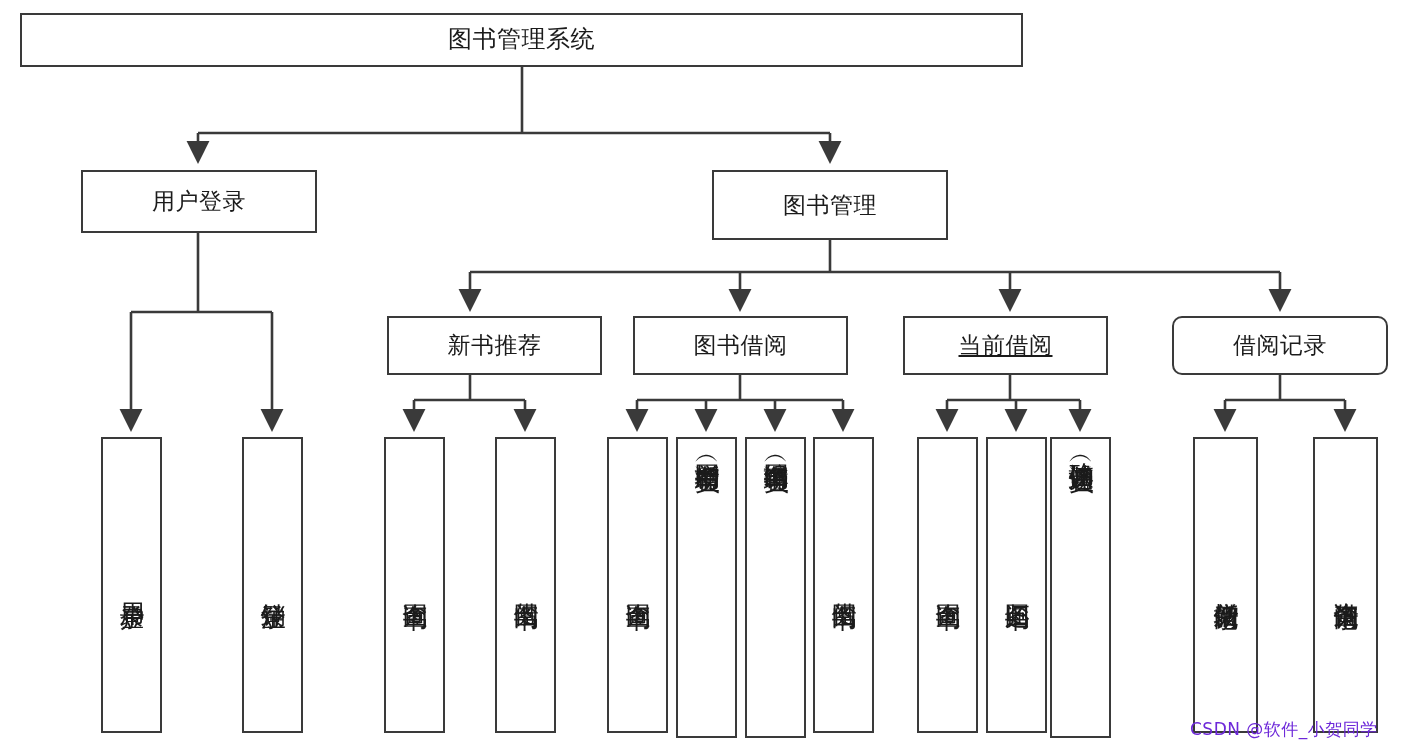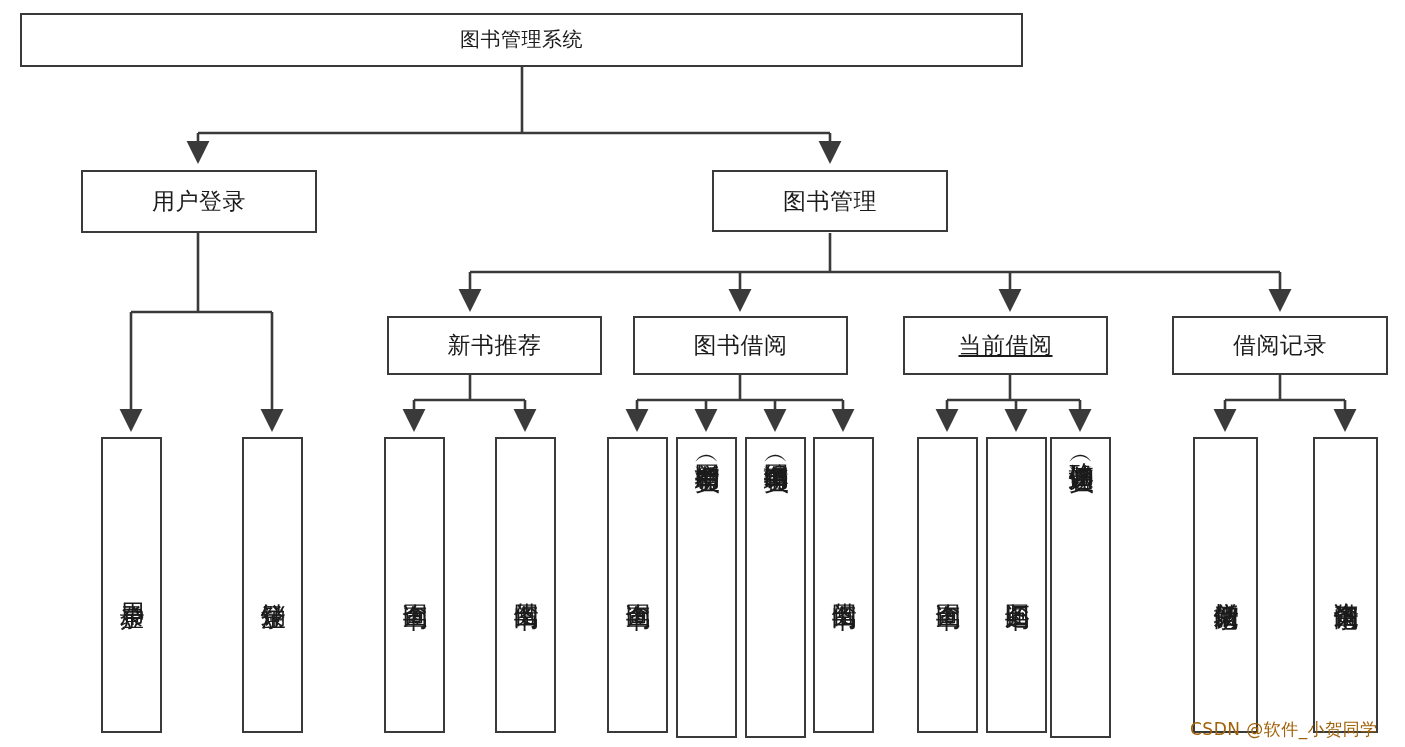--- a/index.html
+++ b/index.html
@@ -40,41 +40,41 @@
     display: block;
     text-align: center;
     line-height: 1.08;
     white-space: nowrap;
   }
   .node.horizontal .node-label {
     font-size: 23px;
     letter-spacing: 0.5px;
   }
   .node.root .node-label {
-    font-size: 20px;
+    font-size: 24px;
   }
   .node.vertical {
     align-items: flex-start;
     padding-top: 4px;
   }
   .node.vertical .node-label {
     writing-mode: vertical-rl;
     text-orientation: upright;
     font-size: 25px;
     line-height: 1.06;
     letter-spacing: 1px;
   }
   .node.vertical.centered {
     align-items: center;
     padding-top: 0;
   }
   .watermark {
     position: absolute;
     font-size: 17px;
-    color: #a16207;
+    color: #6d28d9;
     white-space: nowrap;
     letter-spacing: 0.5px;
   }
 </style>
 </head>
 <body>
 
 <div id="diagram-root">
 
   <svg id="edges" viewBox="0 0 1405 747" xmlns="http://www.w3.org/2000/svg">
@@ -127,34 +127,34 @@
     </g>
   </svg>
 
   <div class="node root horizontal" style="left:20px; top:13px; width:1003px; height:54px;">
     <span class="node-label">图书管理系统</span>
   </div>
 
   <div class="node horizontal" style="left:81px; top:170px; width:236px; height:63px;">
     <span class="node-label">用户登录</span>
   </div>
-  <div class="node horizontal" style="left:712px; top:170px; width:236px; height:62px;">
+  <div class="node horizontal" style="left:712px; top:170px; width:236px; height:70px;">
     <span class="node-label">图书管理</span>
   </div>
 
   <div class="node horizontal" style="left:363px; top:316px; width:215px; height:59px;margin-left:24px;">
     <span class="node-label">新书推荐</span>
   </div>
   <div class="node horizontal" style="left:633px; top:316px; width:215px; height:59px;align-items:center;">
     <span class="node-label">图书借阅</span>
   </div>
   <div class="node horizontal" style="left:903px; top:316px; width:205px; height:59px;text-decoration:underline;">
     <span class="node-label">当前借阅</span>
   </div>
-  <div class="node horizontal" style="left:1172px; top:316px; width:216px; height:59px;">
+  <div class="node horizontal" style="left:1172px; top:316px; width:216px; height:59px;border-radius:10px;">
     <span class="node-label">借阅记录</span>
   </div>
 
   <div class="node vertical centered" style="left:101px; top:437px; width:61px; height:296px;">
     <span class="node-label">用户登录</span>
   </div>
   <div class="node vertical centered" style="left:242px; top:437px; width:61px; height:296px;">
     <span class="node-label">注销登录</span>
   </div>
 

